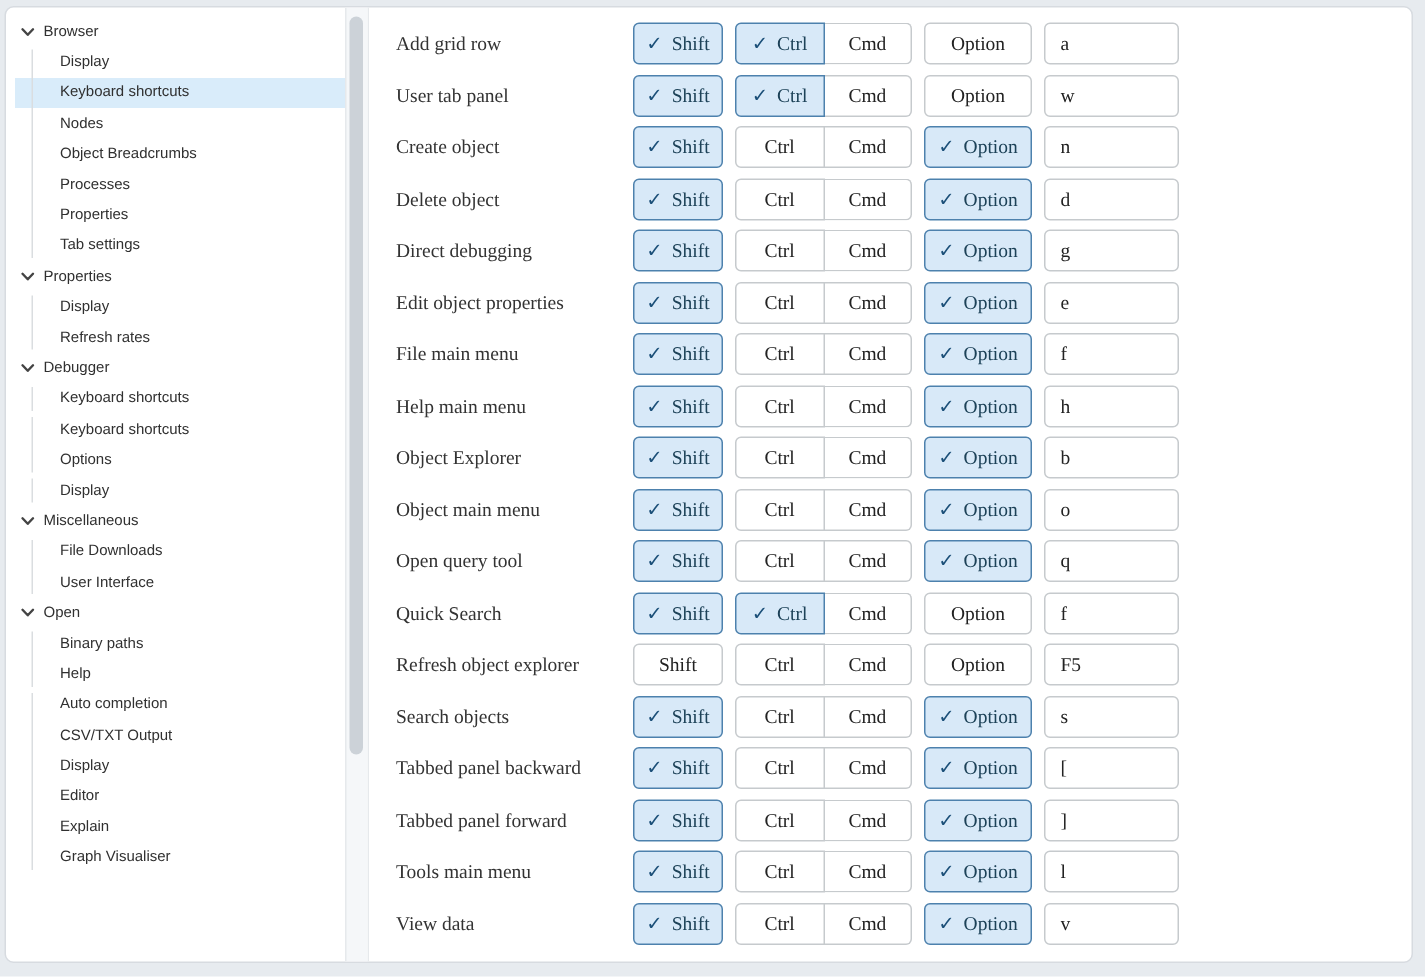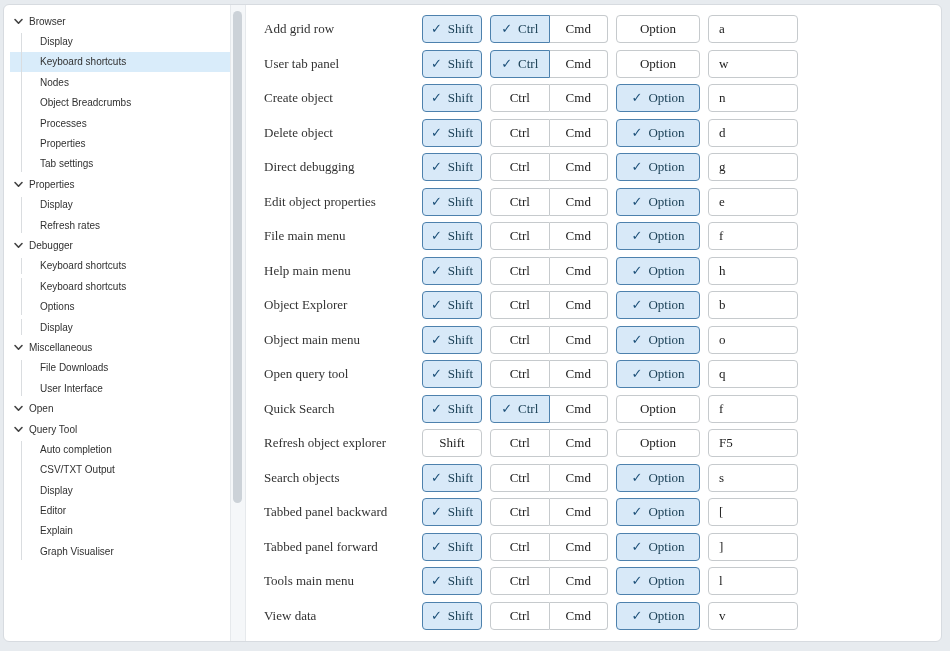--- a/index.html
+++ b/index.html
@@ -46,21 +46,21 @@
   .srow{height:34.5px;display:flex;align-items:center;padding-left:18px;font-family:Liberation Serif, serif;}
   .slabel{width:158px;flex:none;font-size:13px;color:#333333;white-space:nowrap;}
   .kbtn{
     height:28px;box-sizing:border-box;background:#ffffff;border:1px solid #c6cacd;
     font-family:inherit;font-size:13px;color:#222222;
     display:inline-flex;align-items:center;justify-content:center;
     padding:0;cursor:pointer;
   }
   .kbtn.single{border-radius:4px;}
   .kbtn.shift{width:60px;}
-  .kbtn.option{width:84px;margin-left:8px;}
+  .kbtn.option{width:72px;margin-left:8px;}
   .kgroup{display:flex;margin-left:8px;width:118px;}
   .kgroup .kbtn{flex:1;}
   .kbtn.seg.first{border-radius:4px 0 0 4px;}
   .kbtn.seg.last{border-radius:0 4px 4px 0;border-left:none;}
   .kbtn.checked{
     background:#d8e9f8;border-color:#4d81ad;color:#1d4258;
   }
   .kbtn.seg.first.checked{border-right:1px solid #4d81ad;}
   .chk{margin-right:6px;color:#1b4f78;font-size:13px;}
   .keyinput{
@@ -177,30 +177,30 @@
       </div>
       <div>
         <div class="titem parent">
           <span class="chev">
   <svg width="11" height="11" viewBox="0 0 11 11">
     <path d="M2 3.5 L5.5 7.2 L9 3.5" stroke="#444" stroke-width="1.6" fill="none" stroke-linecap="round" stroke-linejoin="round"></path>
   </svg>
 </span>
           <span>Open</span>
         </div>
-      </div>
-      <div>
-        <div class="titem parent">
-          <span class="chev">
-  <svg width="11" height="11" viewBox="0 0 11 11">
-    <path d="M2 3.5 L5.5 7.2 L9 3.5" stroke="#444" stroke-width="1.6" fill="none" stroke-linecap="round" stroke-linejoin="round"></path>
-  </svg>
-</span>
-          <span>Query Tool</span>
-        </div>
+        <div class="children">
+          <div class="titem child">
+            <span>Binary paths</span>
+          </div>
+          <div class="titem child">
+            <span>Help</span>
+          </div>
+        </div>
+      </div>
+      <div>
         <div class="children">
           <div class="titem child">
             <span>Auto completion</span>
           </div>
           <div class="titem child">
             <span>CSV/TXT Output</span>
           </div>
           <div class="titem child">
             <span>Display</span>
           </div>

